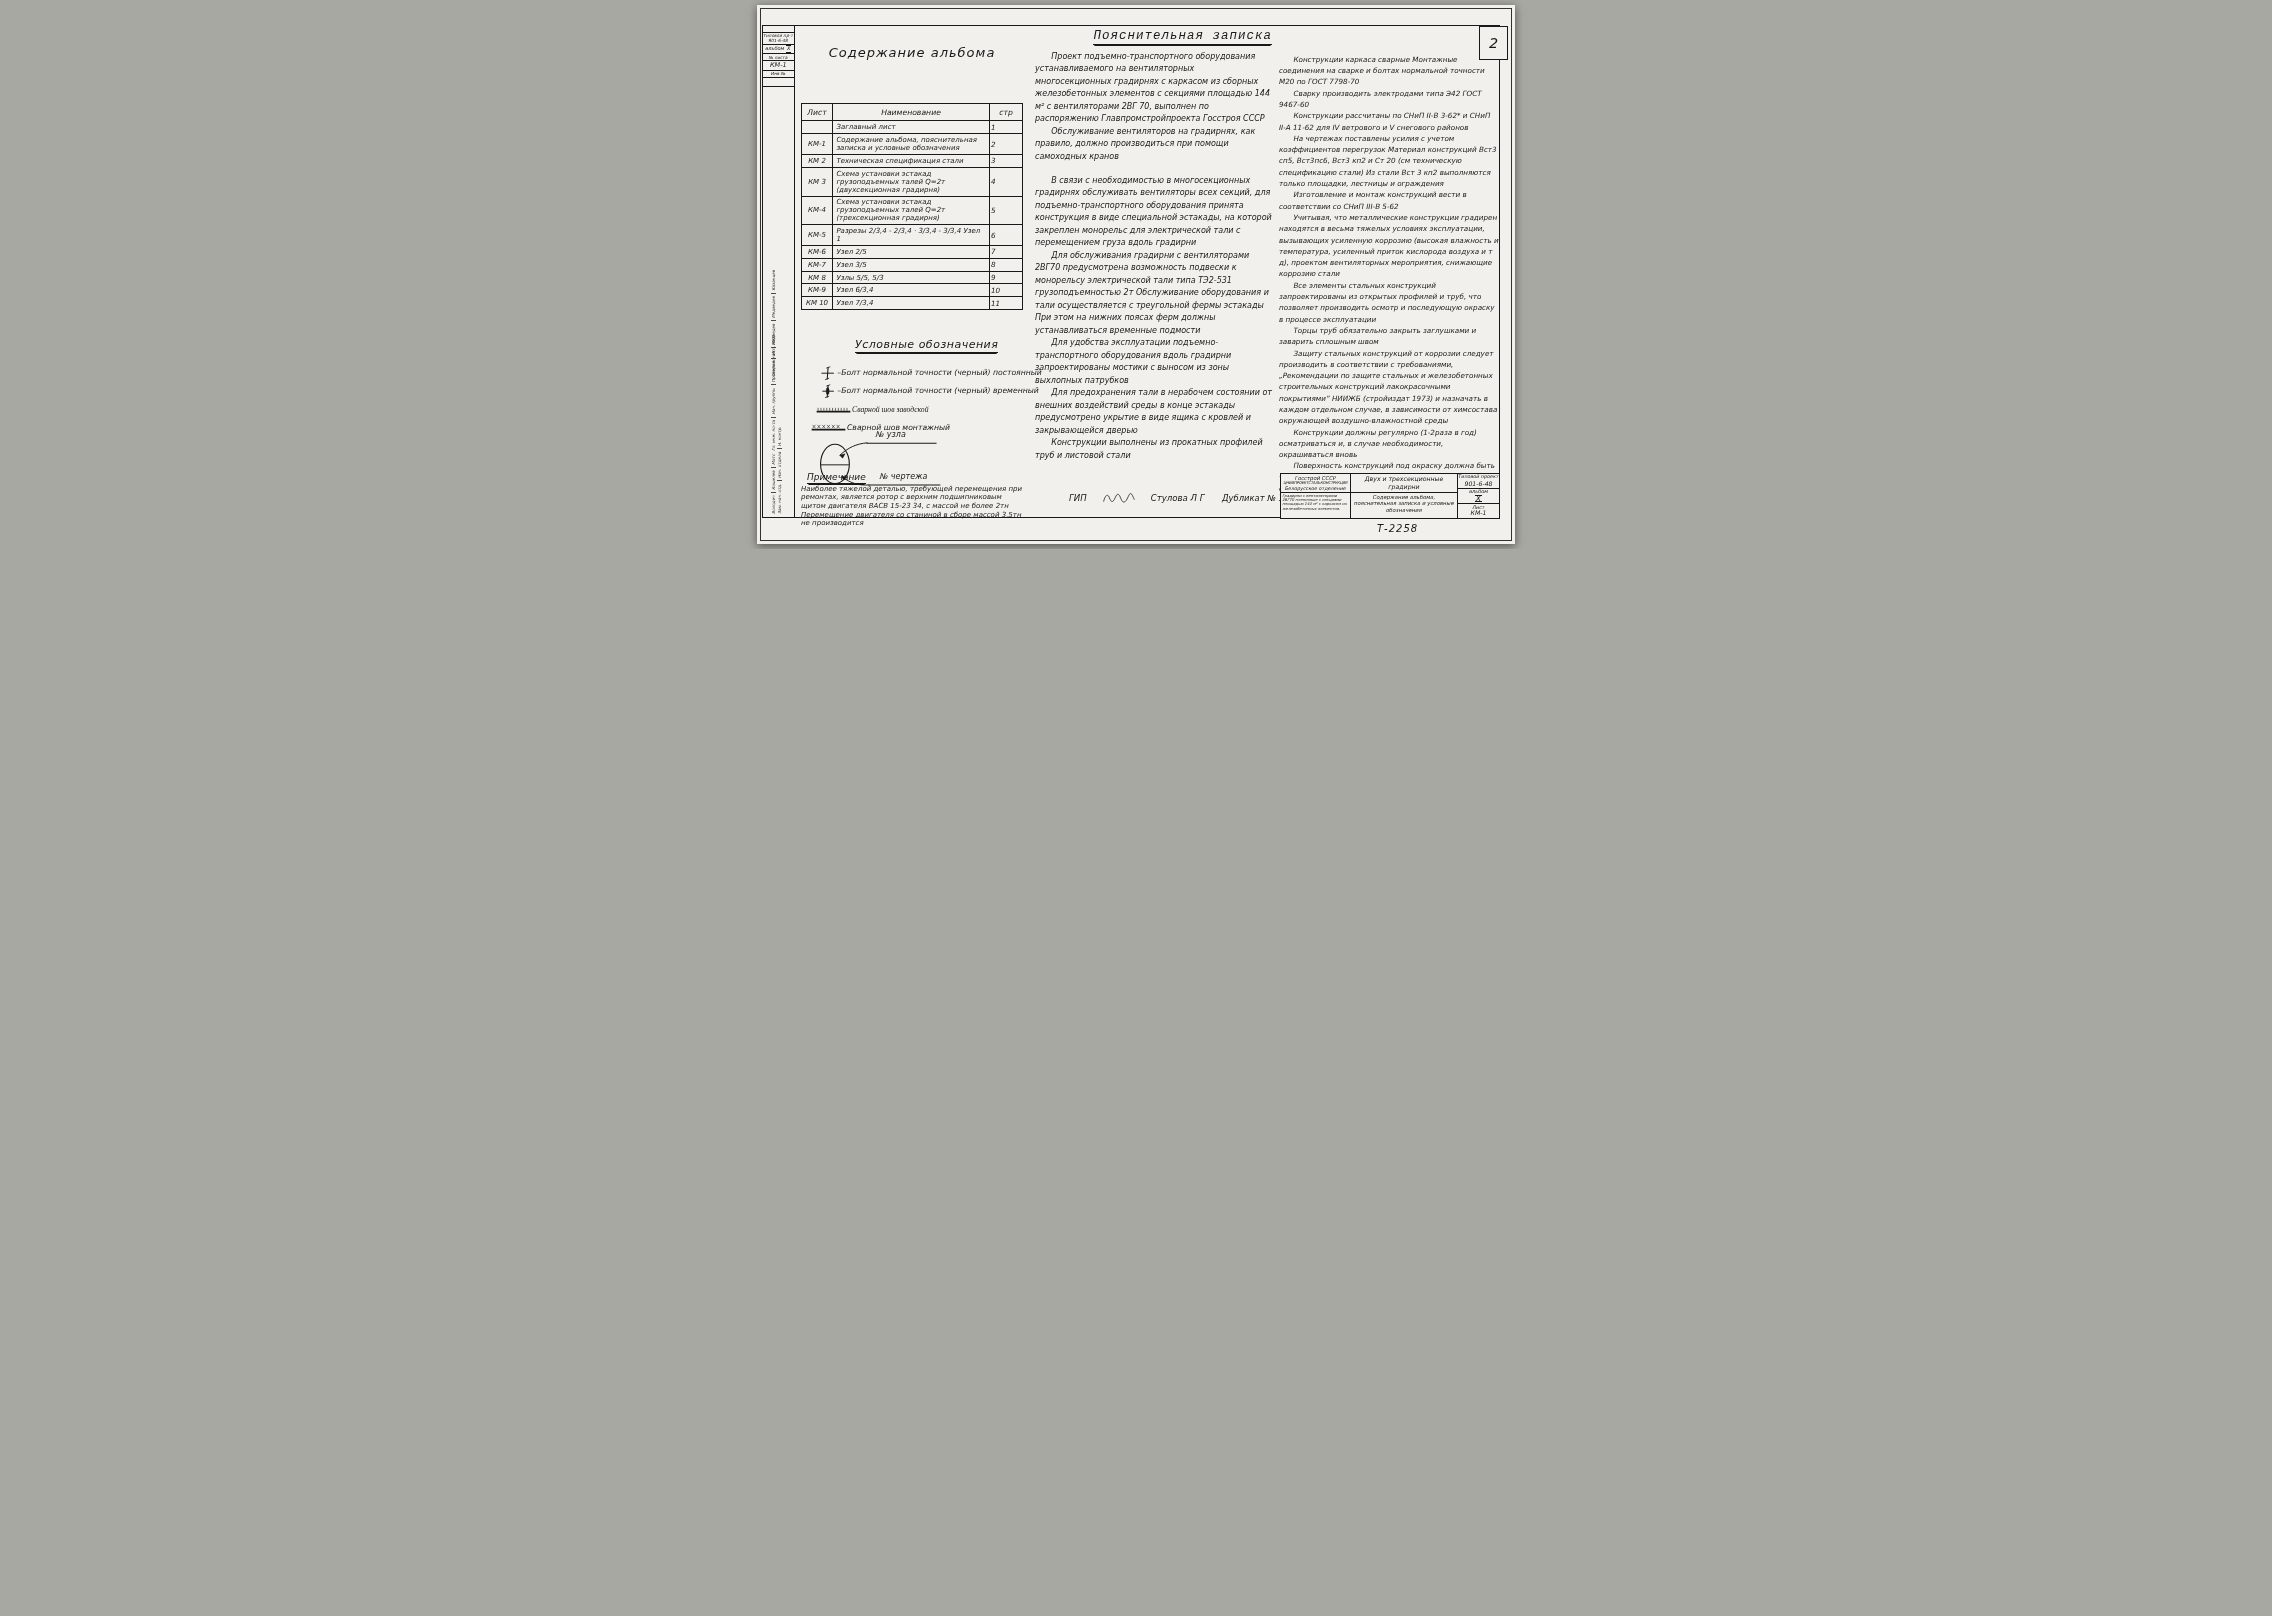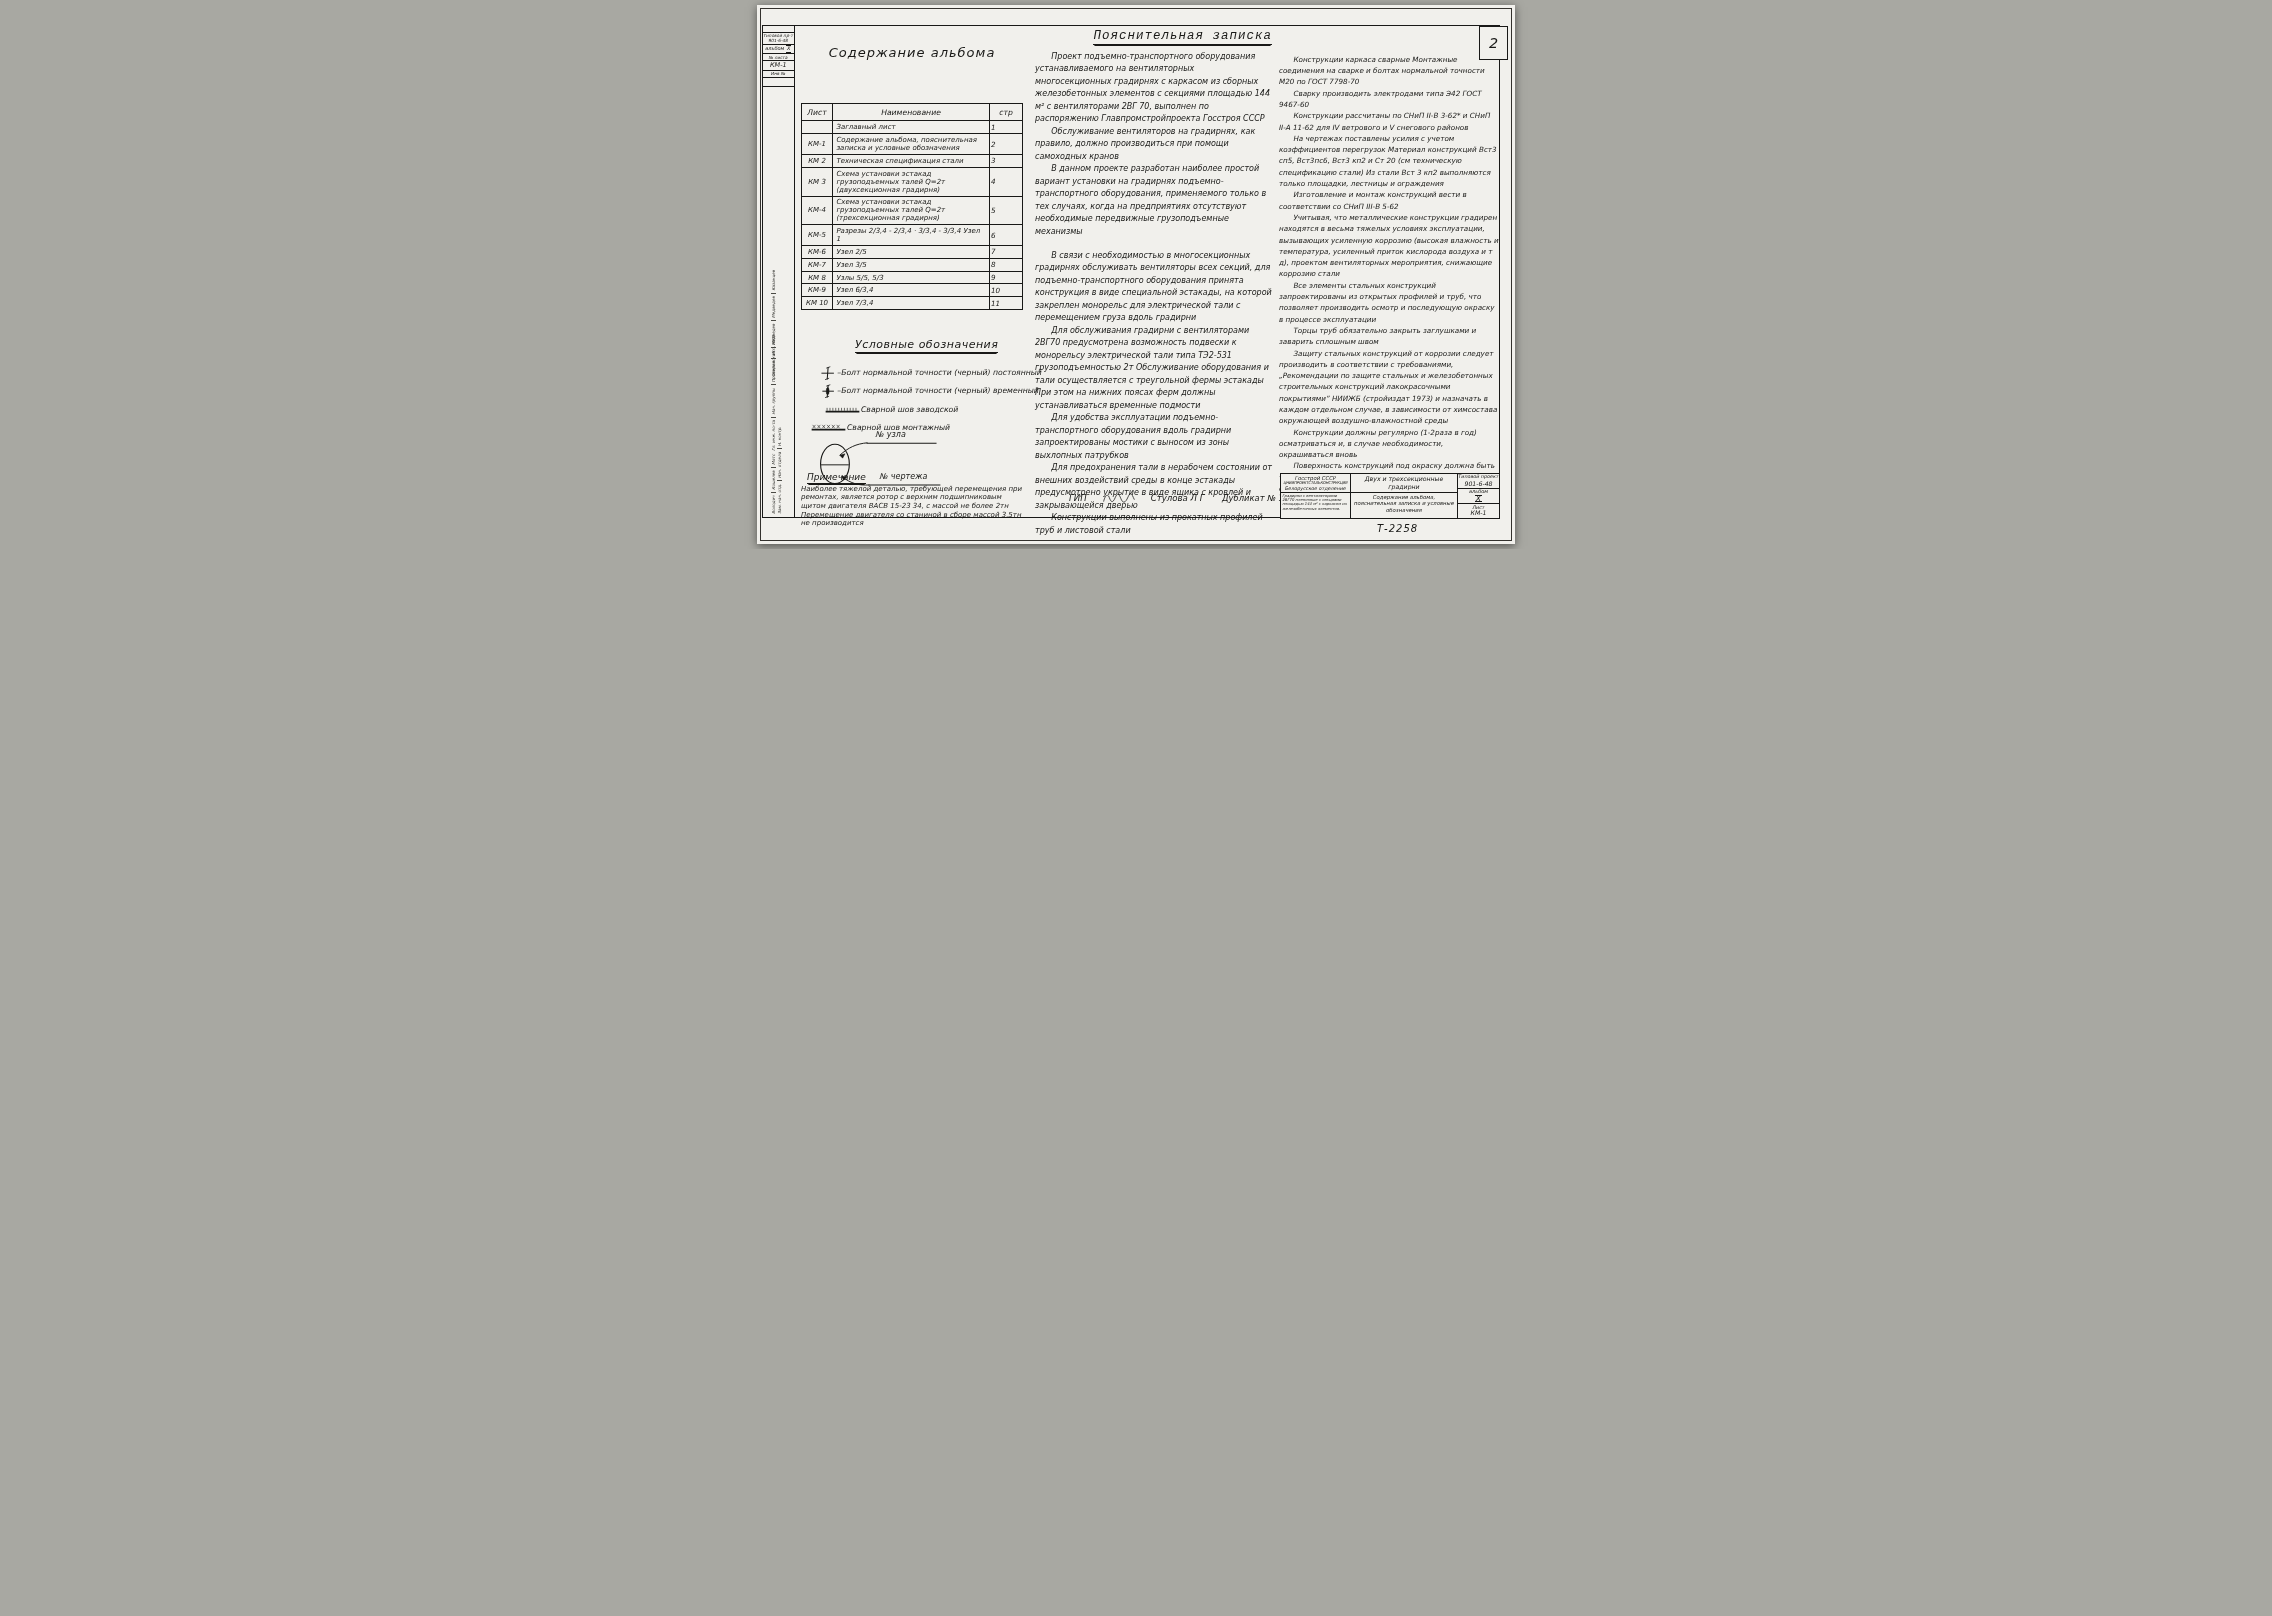--- a/index.html
+++ b/index.html
@@ -215,21 +215,21 @@
     <svg width="16.3" height="14.4" viewBox="0 0 34 30" fill="none">
       <line x1="17" y1="2" x2="15" y2="28" stroke-width="2.2"></line>
       <line x1="13" y1="4.5" x2="21.5" y2="1.5" stroke-width="1.6"></line>
       <line x1="10.5" y1="28.5" x2="19" y2="25.5" stroke-width="1.6"></line>
       <line x1="5" y1="15" x2="29" y2="15" stroke-width="2"></line>
       <ellipse cx="16" cy="15" rx="3" ry="7.5" fill="#191917" stroke="none"></ellipse>
     </svg>
     <span>–Болт нормальной точности (черный) временный</span>
   </div>
 
-  <div class="litem" style="left:68px;top:399px;">
+  <div class="litem" style="left:59px;top:399px;font-family:Liberation Serif, serif;">
     <svg width="35" height="10.6" viewBox="0 0 72 22" fill="none">
       <line x1="1" y1="16" x2="71" y2="16" stroke-width="3.5"></line>
       <line x1="4" y1="8" x2="4" y2="14" stroke-width="1.3"></line>
         <line x1="10" y1="8" x2="10" y2="14" stroke-width="1.3"></line>
       <line x1="16" y1="8" x2="16" y2="14" stroke-width="1.3"></line>
         <line x1="22" y1="8" x2="22" y2="14" stroke-width="1.3"></line>
       <line x1="28" y1="8" x2="28" y2="14" stroke-width="1.3"></line>
         <line x1="34" y1="8" x2="34" y2="14" stroke-width="1.3"></line>
       <line x1="40" y1="8" x2="40" y2="14" stroke-width="1.3"></line>
         <line x1="46" y1="8" x2="46" y2="14" stroke-width="1.3"></line>
@@ -263,21 +263,20 @@
     <span class="node-lbl" style="left:69px;top:39px;">№ чертежа</span>
   </div>
 
   <div class="h-note"><span class="u2">Примечание</span></div>
   <div class="note-text">Наиболее тяжелой деталью, требующей перемещения при ремонтах, является ротор с верхним подшипниковым щитом двигателя ВАСВ 15-23 34, с массой не более 2тн  Перемещение двигателя со станиной в сборе массой 3,5тн не производится</div>
 
   <div class="h-expl"><span class="u2">Пояснительная записка</span></div>
   <div class="col-center">
     <p>Проект подъемно-транспортного оборудования устанавливаемого на вентиляторных многосекционных градирнях с каркасом из сборных железобетонных элементов с секциями площадью 144 м² с вентиляторами 2ВГ 70, выполнен по распоряжению Главпромстройпроекта Госстроя СССР</p>
     <p>Обслуживание вентиляторов на градирнях, как правило, должно производиться при помощи самоходных кранов</p>
-    <p>В данном проекте разработан наиболее простой вариант установки на градирнях подъемно-транспортного оборудования, применяемого только в тех случаях, когда на предприятиях отсутствуют необходимые передвижные грузоподъемные механизмы</p>
     <p class="gap-top">В связи с необходимостью в многосекционных градирнях обслуживать вентиляторы всех секций, для подъемно-транспортного оборудования принята конструкция в виде специальной эстакады, на которой закреплен монорельс для электрической тали с перемещением груза вдоль градирни</p>
     <p>Для обслуживания градирни с вентиляторами 2ВГ70 предусмотрена возможность подвески к монорельсу электрической тали типа ТЭ2-531 грузоподъемностью 2т  Обслуживание оборудования и тали осуществляется с треугольной фермы эстакады  При этом на нижних поясах ферм должны устанавливаться временные подмости</p>
     <p>Для удобства эксплуатации подъемно-транспортного оборудования вдоль градирни запроектированы мостики с выносом из зоны выхлопных патрубков</p>
     <p>Для предохранения тали в нерабочем состоянии от внешних воздействий среды в конце эстакады предусмотрено укрытие в виде ящика с кровлей и закрывающейся дверью</p>
     <p>Конструкции выполнены из прокатных профилей труб и листовой стали</p>
   </div>
 
   <div class="gip-row">
     <span>ГИП</span>
     <svg width="34" height="12.5" viewBox="0 0 70 26" fill="none">

